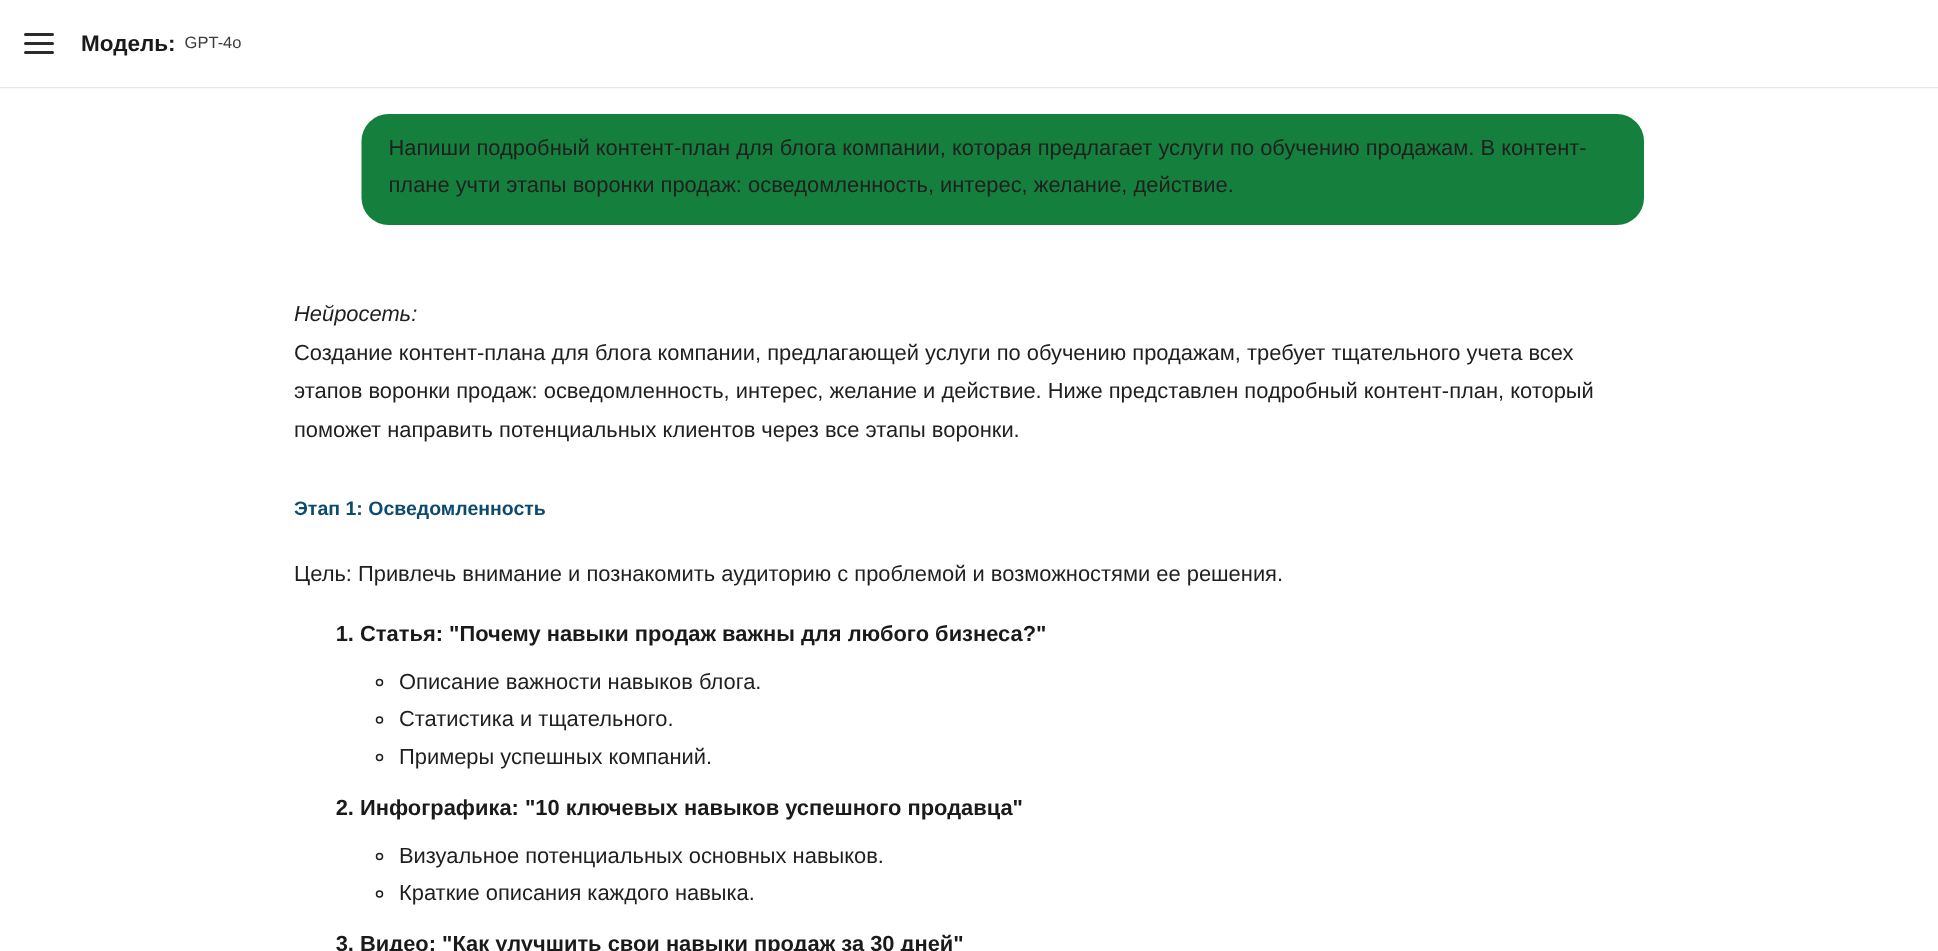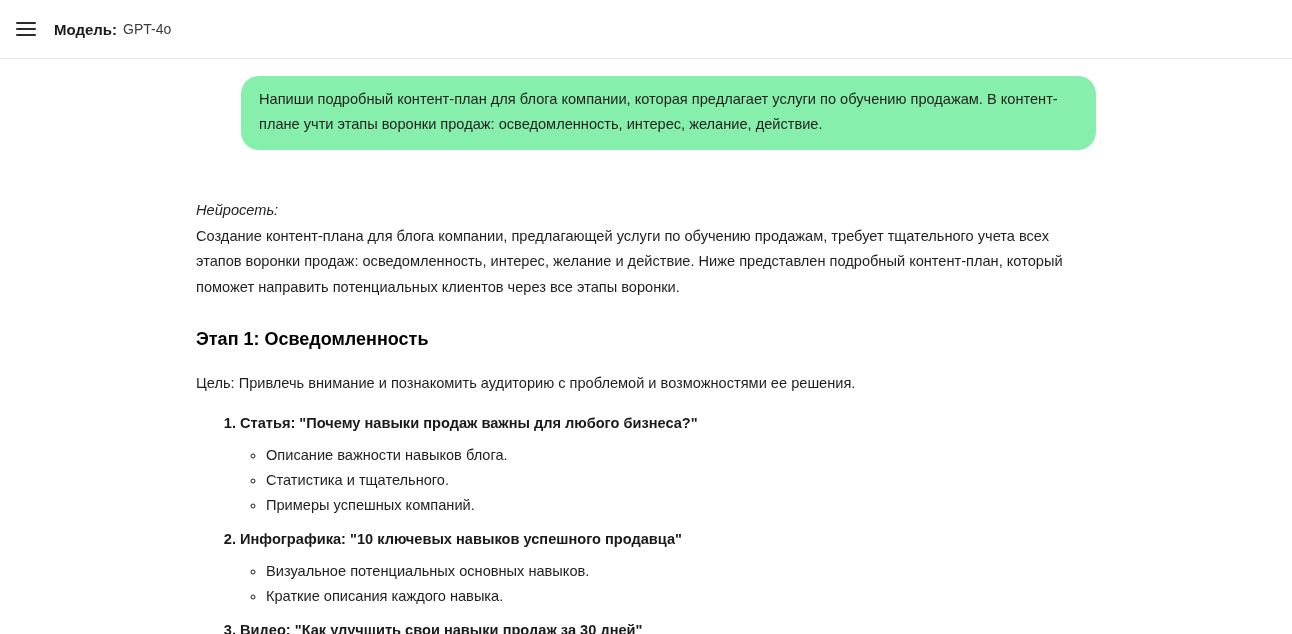--- a/index.html
+++ b/index.html
@@ -41,21 +41,21 @@
     background: #2b2b2b;
     border-radius: 1px;
   }
   .model-label {
     font-size: 15px;
     font-weight: bold;
     color: #1a1a1a;
     margin-right: 6px;
   }
   .model-value {
-    font-size: 14px;
+    font-size: 11px;
     color: #3c3c3c;
     font-weight: normal;
   }
 
   
   .chat {
     width: 100%;
     height: 575px;
     overflow: hidden;
     background: #ffffff;
@@ -67,44 +67,44 @@
     padding: 0 0 40px 0;
     position: relative;
   }
 
   .user-row {
     display: flex;
     justify-content: flex-end;
     padding-top: 17px;
   }
   .user-bubble {
-    background: #86efac;
+    background: #15803d;
     border-radius: 18px;
     padding: 11px 18px 13px 18px;
     max-width: 855px;
     font-size: 14.6px;
     line-height: 25px;
     color: #1f1f1f;
   }
 
   .assistant {
     margin-top: 48px;
     font-size: 14.6px;
     line-height: 25.5px;
     color: #1f1f1f;
     padding-left: 0px;
   }
   .assistant p { margin: 0 0 0 0; }
   .assistant .speaker { margin-bottom: 0px; font-style: italic; }
   .assistant .intro { margin-top: 0px; }
 
   h3.section-head {
-    font-size: 18px;
+    font-size: 13px;
     font-weight: bold;
-    color: #000000;
+    color: #0c4a6e;
     margin: 27px 0 20px 0;
     line-height: 24px;
   }
 
   .goal { margin: 0 0 12px 0; }
 
   ol.items {
     margin: 13px 0 0 0;
     padding-left: 44px;
     list-style-type: decimal;

